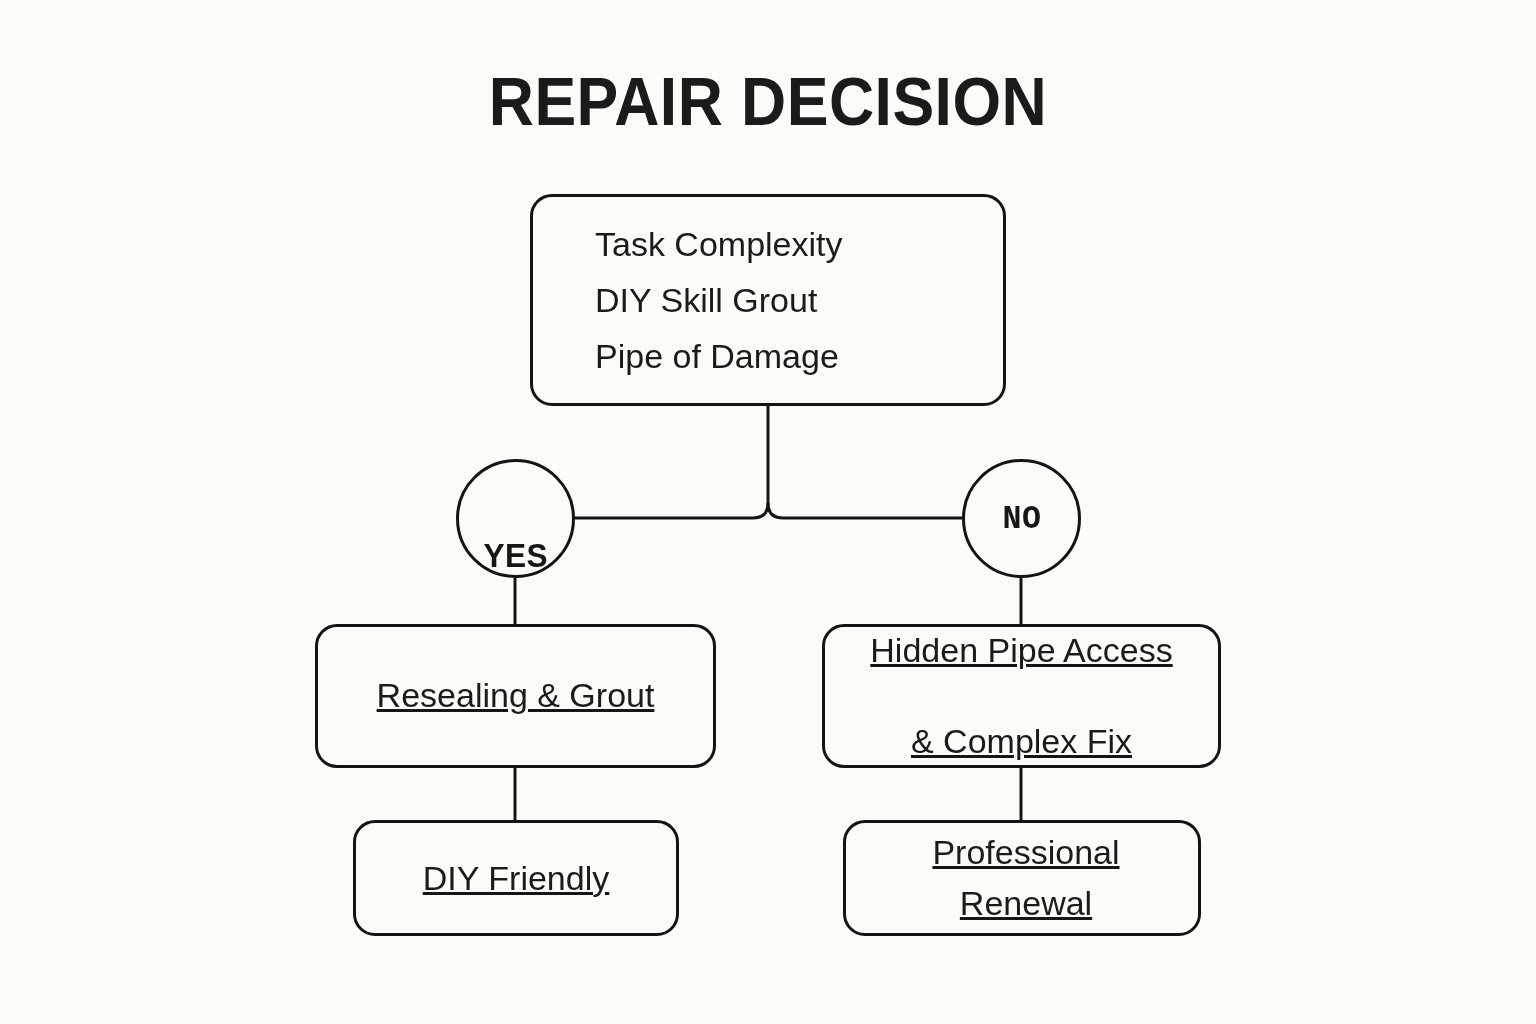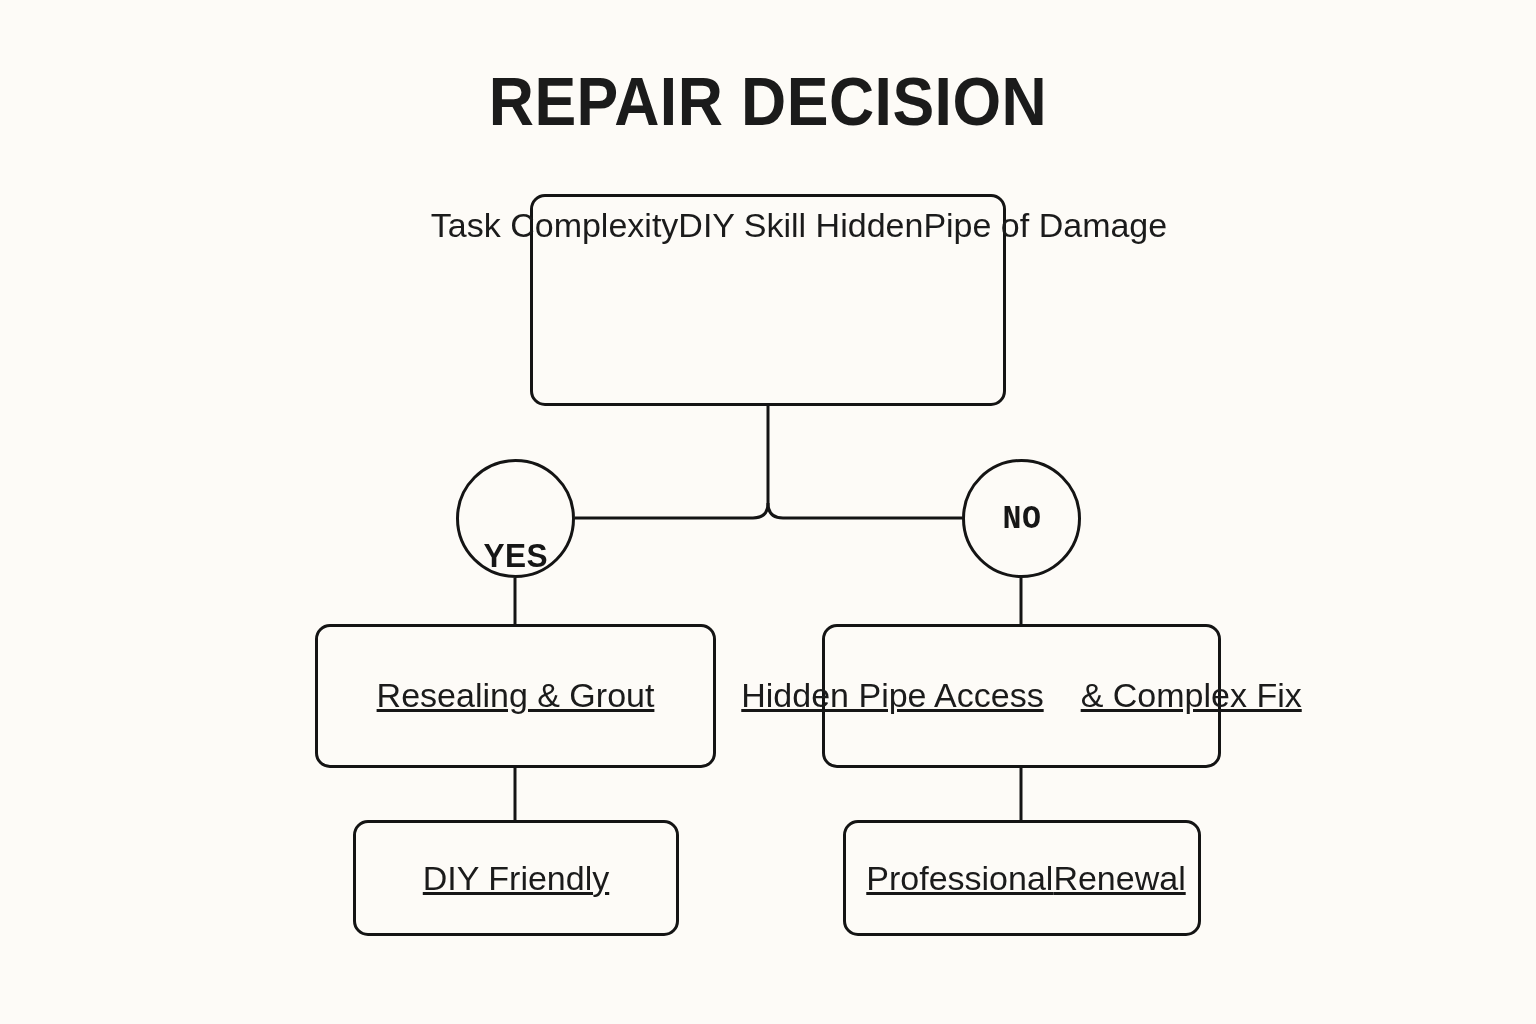--- a/index.html
+++ b/index.html
@@ -44,24 +44,24 @@
     width: 1536px;
     height: 1024px;
     pointer-events: none;
   }
 
   
   .node {
     position: absolute;
     box-sizing: border-box;
     border: 3px solid #141414;
-    border-radius: 15px;
+    border-radius: 22px;
     background: #fdfbf7;
     display: flex;
-    flex-direction: row;
+    flex-direction: column;
     justify-content: center;
     z-index: 2;
   }
   .node .line {
     font-size: 33px;
     line-height: 1.72;
     color: #1b1b1b;
     white-space: nowrap;
   }
 
@@ -178,21 +178,21 @@
       <path d="M1021,578 L1021,624"></path>
 
       <path d="M515,768 L515,820"></path>
 
       <path d="M1021,768 L1021,820"></path>
     </g>
   </svg>
 
   <div class="node" id="node-criteria">
     <div class="line">Task Complexity</div>
-    <div class="line">DIY Skill Hidden</div>
+    <div class="line">DIY Skill Grout</div>
     <div class="line">Pipe of Damage</div>
   </div>
 
   <div class="circle" id="circle-yes">
     <span class="clabel">YES</span>
   </div>
 
   <div class="circle" id="circle-no">
     <span class="clabel">NO</span>
   </div>

